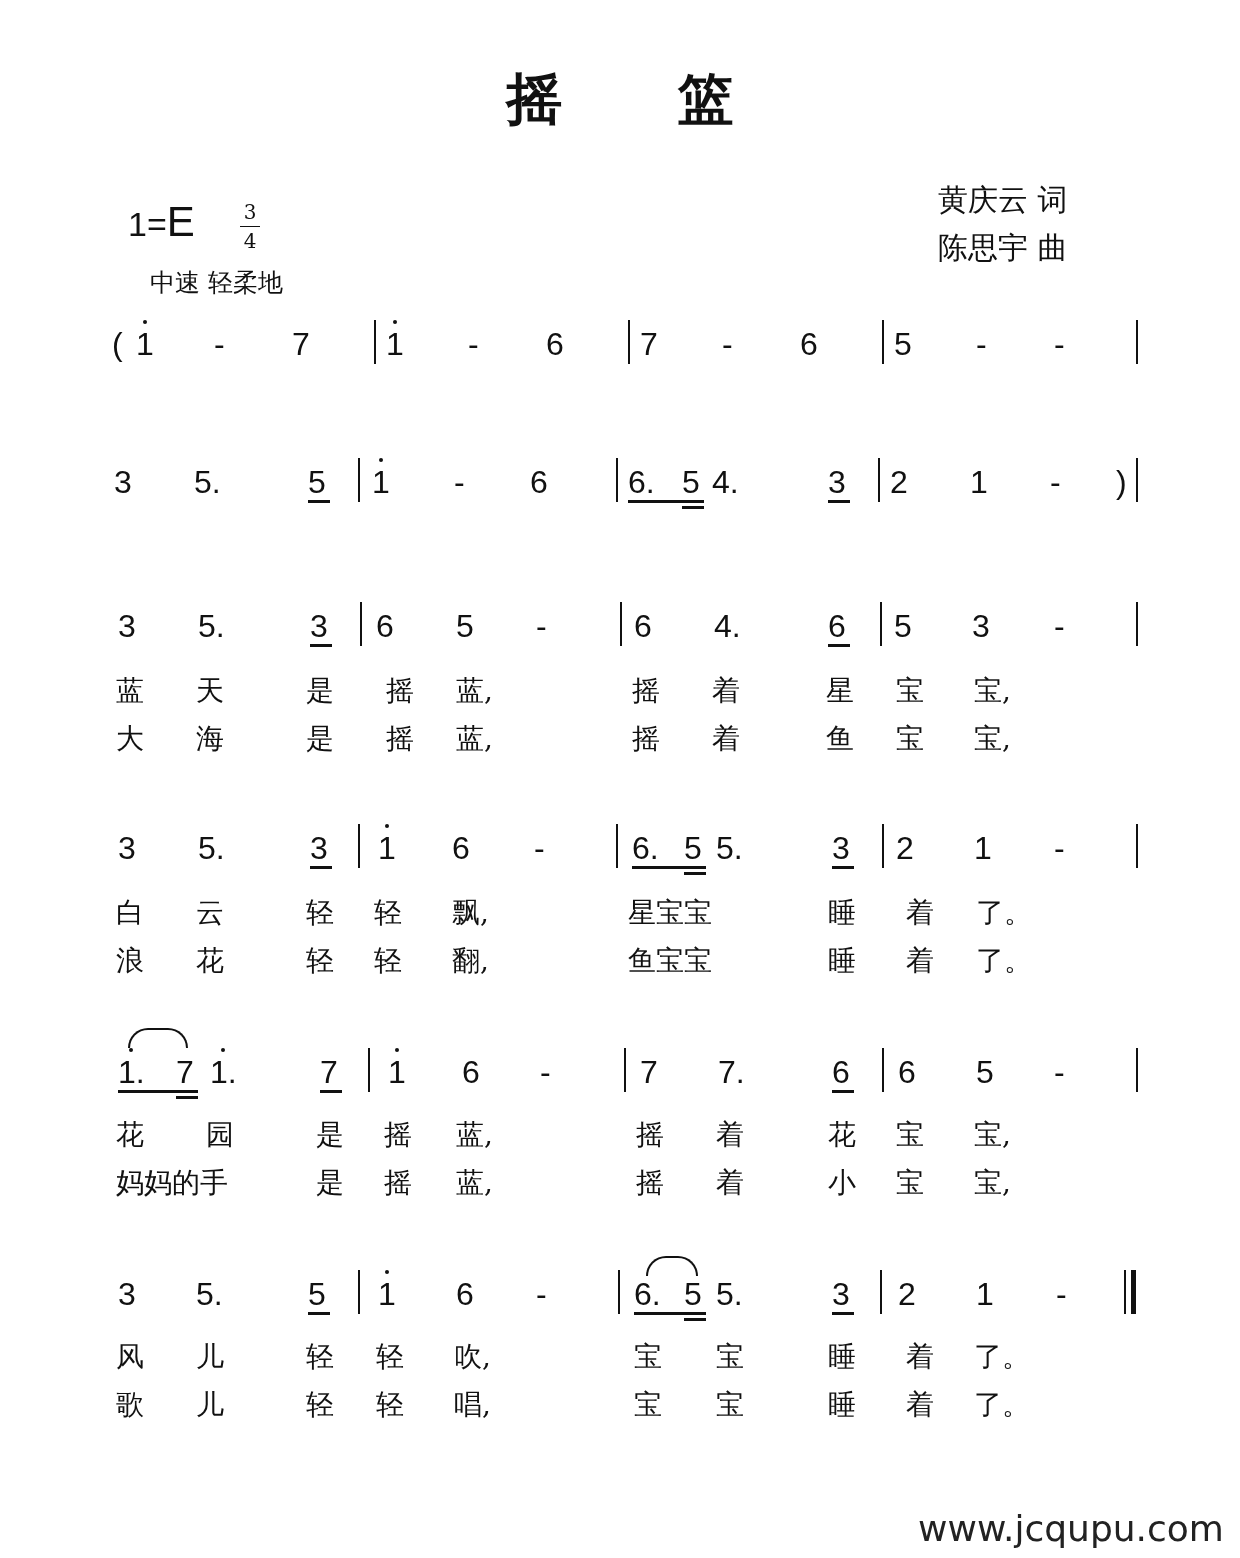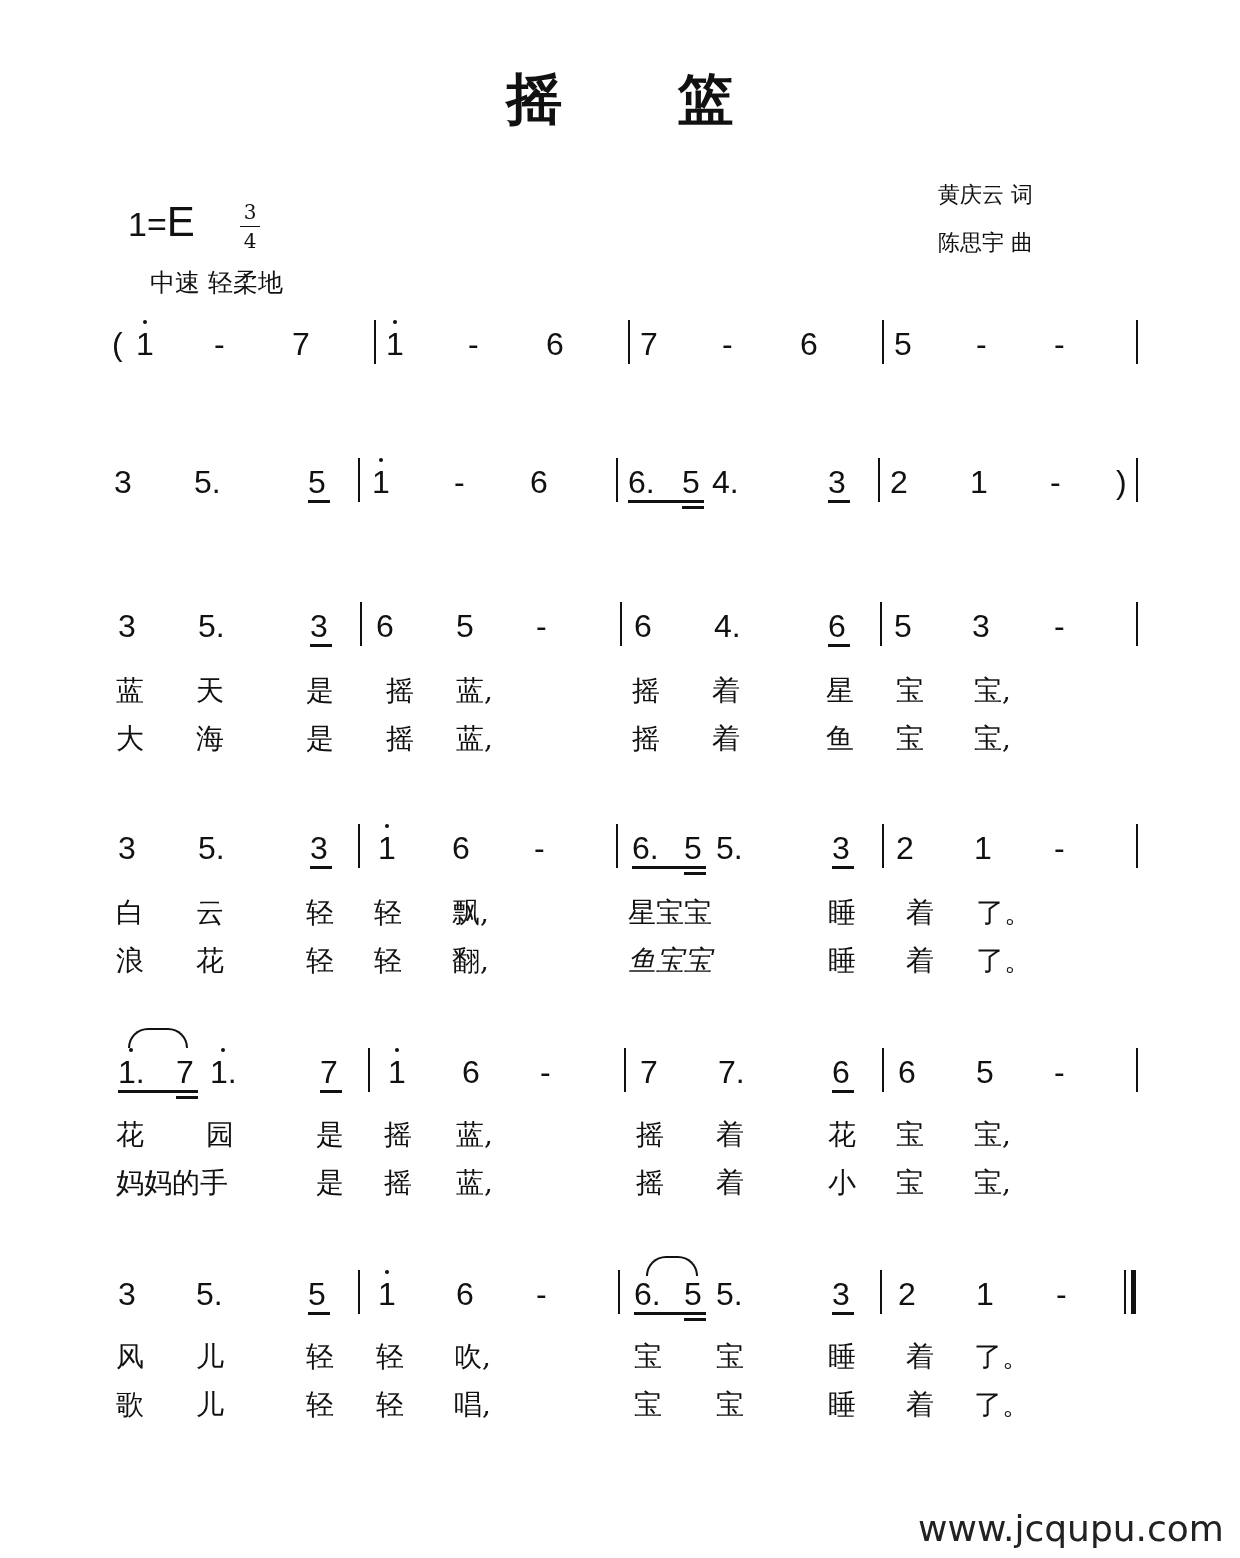--- a/index.html
+++ b/index.html
@@ -1,19 +1,19 @@
 <!DOCTYPE html>
 <html><head>
 <meta charset="utf-8">
 <style>
   html, body { margin: 0; padding: 0; background: #ffffff; }
   body { width: 1240px; height: 1558px; position: relative; overflow: hidden; color: #111; }
   .abs { position: absolute; }
   .title { top: 62px; left: 0; width: 1240px; text-align: center; font-family: "DejaVu Serif", serif; font-weight: bold; font-size: 56px; letter-spacing: 48px; text-indent: 48px; }
-  .credit { font-family: "DejaVu Serif", serif; font-size: 22px; white-space: nowrap; }
+  .credit { font-family: "DejaVu Serif", serif; font-size: 30px; white-space: nowrap; }
   .key { top: 198px; left: 128px; font-family: "Liberation Sans", sans-serif; font-size: 34px; }
   .key .big { font-size: 42px; }
   .timesig { top: 200px; left: 240px; width: 20px; font-family: "DejaVu Serif", serif; font-size: 20px; text-align: center; line-height: 24px; }
   .timesig .line { border-top: 1.5px solid #111; margin: 2px 0; }
   .tempo { top: 266px; left: 150px; font-family: "DejaVu Sans", sans-serif; font-size: 25px; }
   .row { position: absolute; left: 0; width: 1240px; height: 60px; }
   .n { position: absolute; font-family: "Liberation Sans", sans-serif; font-size: 32px; line-height: 40px; top: 0; }
   .hd { position: absolute; font-family: "Liberation Sans", sans-serif; font-size: 32px; line-height: 40px; top: 0; }
   .hd::before { content: ""; position: absolute; left: 50%; top: -4px; width: 4px; height: 4px; margin-left: -2px; border-radius: 50%; background: #111; }
   .u1 { position: absolute; height: 2.5px; background: #111; }
@@ -161,21 +161,21 @@
   <span style="position:absolute;left:712px;">睡</span>
   <span style="position:absolute;left:790px;">着</span>
   <span style="position:absolute;left:860px;">了。</span>
 </div>
 <div class="lyr" style="top:942px;left:116px;">
   <span style="position:absolute;left:0px;">浪</span>
   <span style="position:absolute;left:80px;">花</span>
   <span style="position:absolute;left:190px;">轻</span>
   <span style="position:absolute;left:258px;">轻</span>
   <span style="position:absolute;left:336px;">翻,</span>
-  <span style="position:absolute;left:512px;font-style:italic;">鱼宝宝</span>
+  <span style="position:absolute;left:512px;">鱼宝宝</span>
   <span style="position:absolute;left:712px;">睡</span>
   <span style="position:absolute;left:790px;">着</span>
   <span style="position:absolute;left:860px;">了。</span>
 </div>
 
 <div class="row" style="top:1052px;">
   <span class="slur" style="left:128px;top:-24px;width:56px;"></span>
   <span class="hd" style="left:118px;">1.</span>
   <span class="n" style="left:176px;">7</span>
   <span class="u1" style="left:118px;top:38px;width:80px;"></span>

